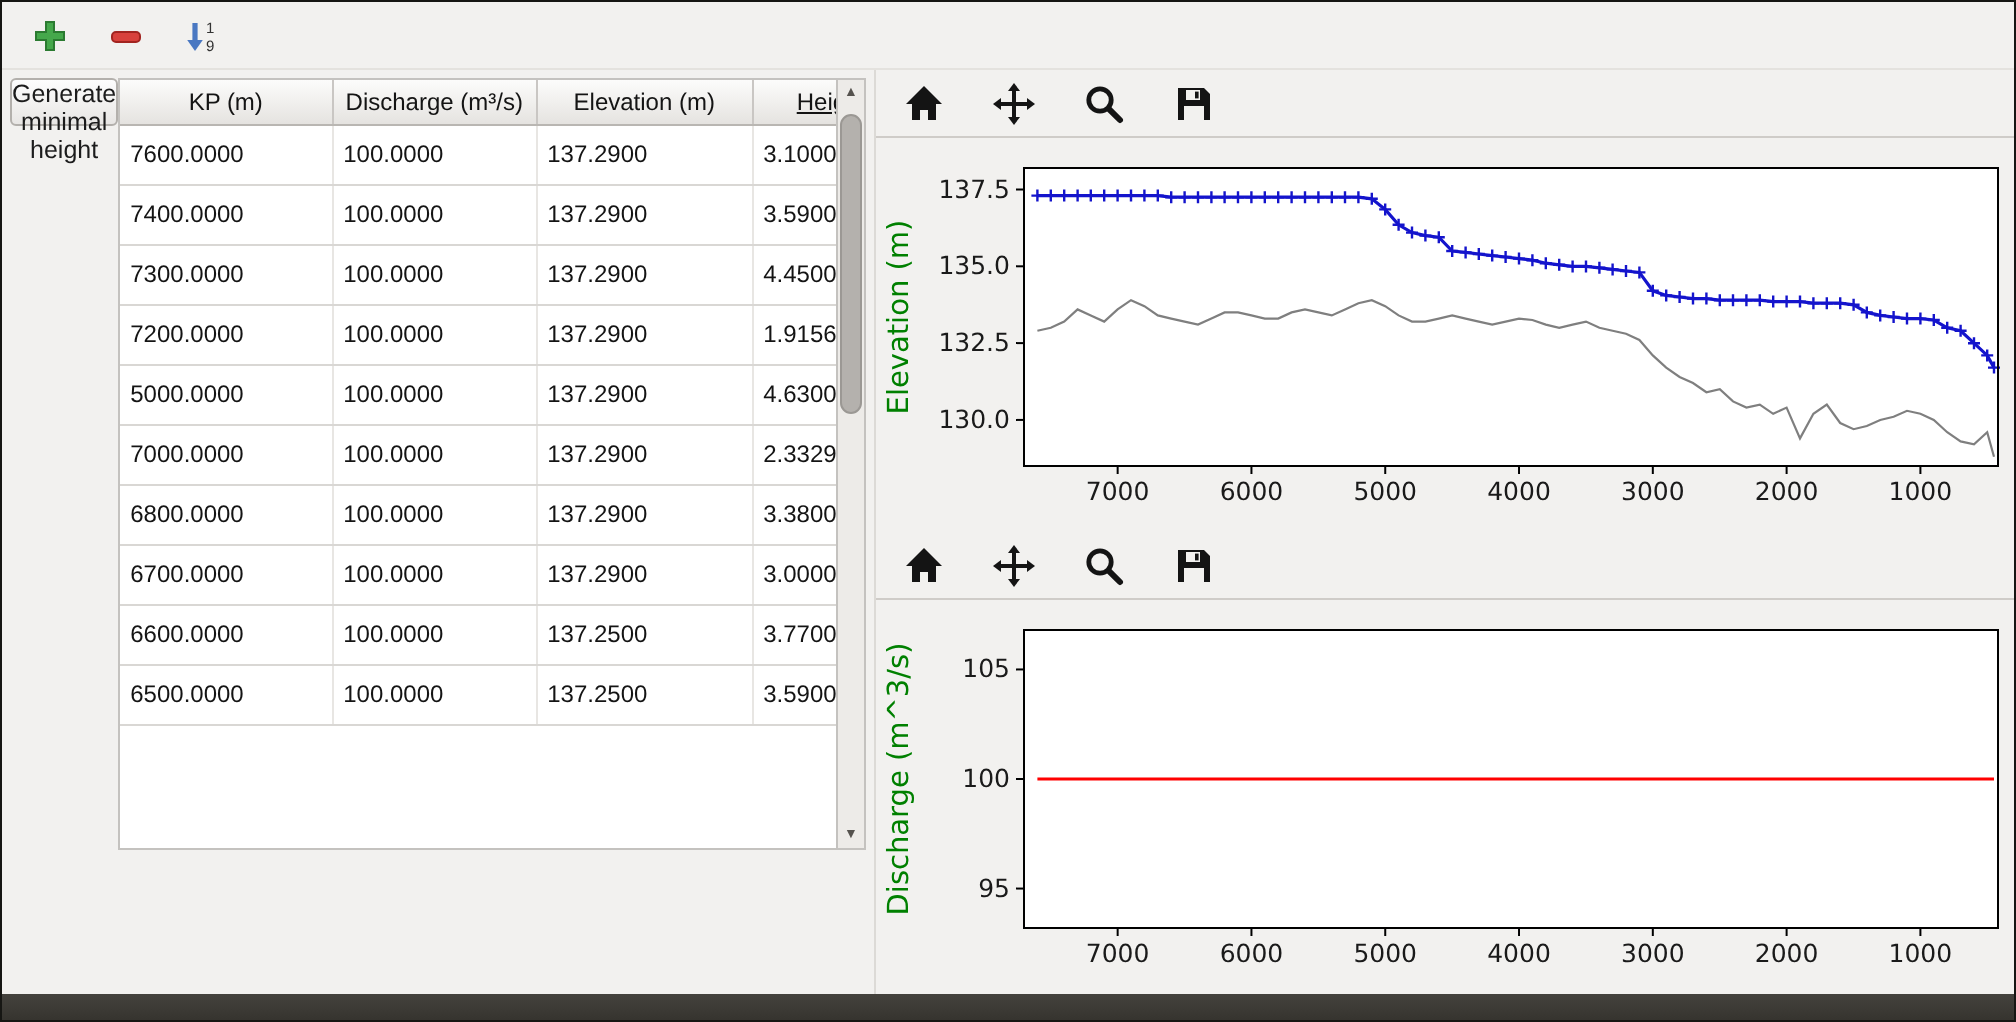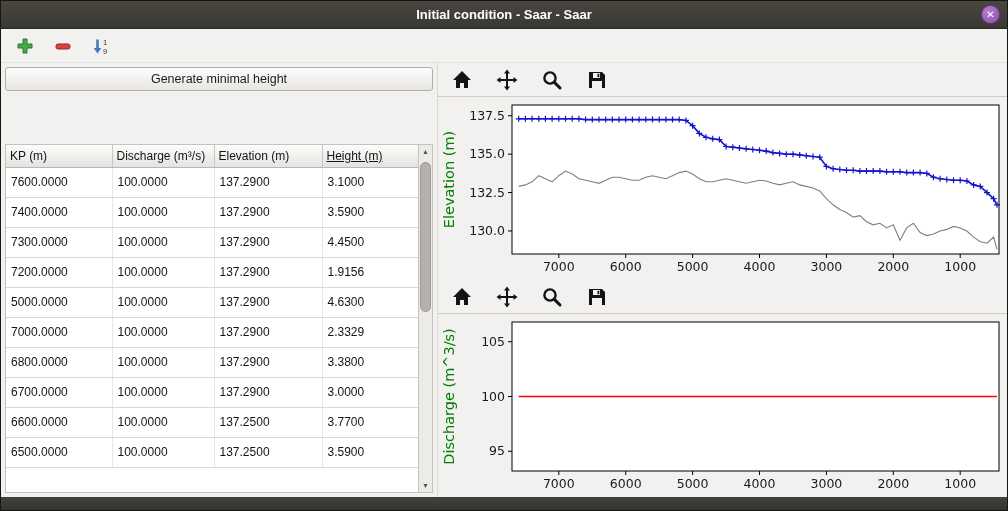--- a/index.html
+++ b/index.html
@@ -10,28 +10,28 @@
   
   .titlebar { height:28px; flex:0 0 28px; background:linear-gradient(#48463f,#3a3834); color:#fff; display:flex; align-items:center; justify-content:center; position:relative; font-size:13px; font-weight:bold; border-bottom:1px solid #2a2925; }
   .close-btn { position:absolute; right:7px; top:4px; width:19px; height:19px; border-radius:50%; background:radial-gradient(circle at 35% 30%, #b57fce, #8d4fae); border:1px solid #6d3b8a; color:#fff; font-size:10px; line-height:16px; text-align:center; padding:0; cursor:pointer; }
 
   
   .app-toolbar { height:34px; flex:0 0 34px; display:flex; align-items:center; gap:10px; padding:0 10px; border-bottom:1px solid #e4e2de; }
   .tool-btn { width:28px; height:28px; display:flex; align-items:center; justify-content:center; background:transparent; border:none; cursor:pointer; }
 
   
   .main { flex:1 1 auto; display:flex; min-height:0; }
-  .left-panel { width:436px; flex:0 0 436px; padding:4px; display:flex; flex-direction:column;gap:48px; }
+  .left-panel { width:436px; flex:0 0 436px; padding:4px; display:flex; flex-direction:row; }
   .btn-row { display:flex; gap:6px; margin-bottom:5px; }
   .gen-btn { flex:1; height:24px; font-size:12.5px; color:#1c1c1c; background:linear-gradient(#fdfdfd,#e8e6e4); border:1px solid #b3b0ac; border-radius:3px; cursor:pointer; font-family:"Liberation Sans", sans-serif; }
 
   .table-wrap { height:386px; display:flex; border:1px solid #c4c2bf; background:#fff; overflow:hidden; }
   .table-scroll { flex:1; overflow:hidden; }
   table { border-collapse:collapse; table-layout:fixed; width:100%; font-size:12px; color:#141414; }
-  thead th { background:linear-gradient(#fcfcfb,#e5e3e0); border-right:1px solid #c9c6c3; border-bottom:1px solid #b9b6b2; font-weight:normal; height:22px; padding:0 4px; text-align:left;margin-top:15px; }
+  thead th { background:linear-gradient(#fcfcfb,#e5e3e0); border-right:1px solid #c9c6c3; border-bottom:1px solid #b9b6b2; font-weight:normal; height:22px; padding:0 4px; text-align:center;margin-top:15px; }
   thead th:last-child { border-right:none;text-decoration:underline; }
   tbody td { border-right:1px solid #e8e6e3; border-bottom:1px solid #d9d7d4; height:30px; padding:0 5px; background:#fff; }
   tbody td:last-child { border-right:none; }
 
   .vscroll { width:14px; flex:0 0 14px; background:#edebe8; border-left:1px solid #c4c2bf; display:flex; flex-direction:column; font-size:7px; color:#55524e; }
   .sarrow { height:13px; flex:0 0 13px; display:flex; align-items:center; justify-content:center; cursor:pointer; }
   .strough { flex:1; position:relative; }
   .sthumb { position:absolute; left:1px; right:1px; top:4px; height:150px; background:#b4b1ad; border:1px solid #9b9894; border-radius:6px; cursor:grab; }
 
   
@@ -41,24 +41,20 @@
   .plot-area { flex:1; min-height:0; position:relative; }
   .plot-area svg { width:100%; height:100%; display:block; }
 
   .bottom-edge { height:13px; flex:0 0 13px; background:linear-gradient(#44423d,#36342f); }
 </style>
 </head>
 <body>
 
 <div class="window">
 
-  <div class="titlebar">
-    <span>Initial condition - Saar - Saar</span>
-    <button class="close-btn"><span>✕</span></button>
-  </div>
 
   <div class="app-toolbar">
     <button class="tool-btn">
       <svg width="18" height="18" viewBox="0 0 18 18">
           <path d="M7 2 H11 V7 H16 V11 H11 V16 H7 V11 H2 V7 H7 Z" fill="#45a84b" stroke="#2b7b31" stroke-width="1"></path>
         </svg>
     </button>
     <button class="tool-btn">
       <svg width="18" height="18" viewBox="0 0 18 18">
           <rect x="2" y="7" width="14" height="5" rx="2" fill="#d8413c" stroke="#a22420" stroke-width="1"></rect>

